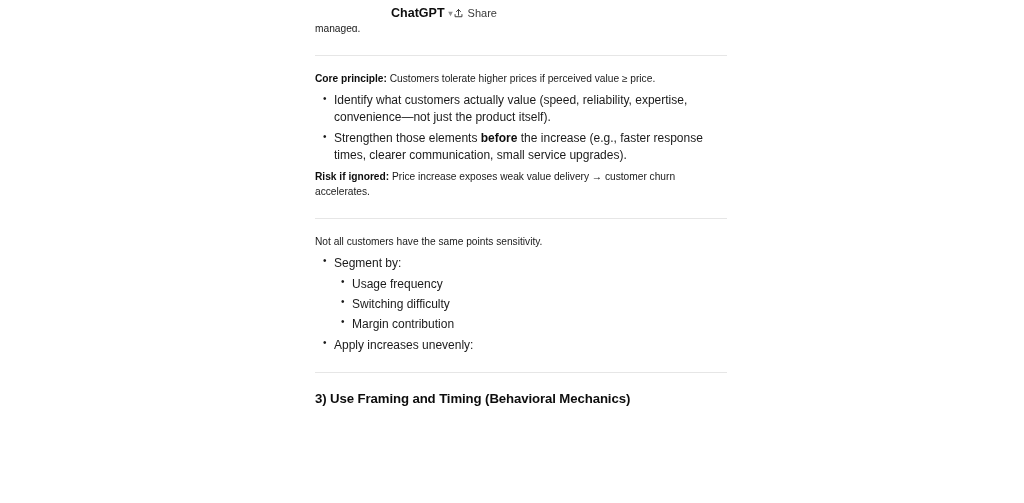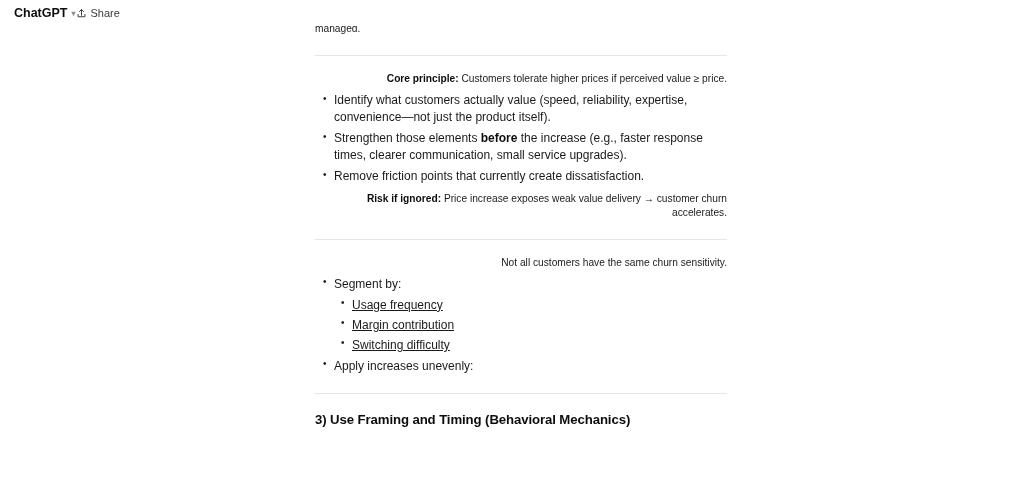--- a/index.html
+++ b/index.html
@@ -15,21 +15,21 @@
   }
 
   
   .topbar {
     position: absolute;
     top: 0; left: 0;
     width: 888px;
     height: 26px;
     display: flex;
     align-items: center;
-    justify-content: flex-start;
+    justify-content: center;
     padding: 0 14px;
     background: #ffffff;
     z-index: 10;
   }
   .brand {
     display: flex;
     align-items: center;
     gap: 4px;
     font-size: 12.5px;
     font-weight: bold;
@@ -78,23 +78,22 @@
 
   h2.heading {
     font-size: 13.2px;
     font-weight: bold;
     color: #0d0d0d;
     margin: 0 0 9px 0;
     letter-spacing: -0.1px;
   }
 
   p.para {
-    margin: 0 0 6px 0;
+    margin: 0 8px 6px 0;
     font-size: 10.2px;
-    text-align: right;
   }
   p.para.tight { margin-bottom: 5px; }
 
   b { font-weight: bold; color: #0d0d0d; }
 
   ul {
     margin: 0 0 6px 0;
     padding-left: 19px;
     list-style: none;
   }
@@ -108,21 +107,20 @@
     content: "\2022";
     position: absolute;
     left: -11px;
     top: -0.5px;
     font-size: 10px;
     color: #1a1a1a;
   }
   ul ul {
     margin: 4px 0 2px 0;
     padding-left: 18px;
-    text-decoration: underline;
   }
   ul ul li { margin-bottom: 3px; }
 
   .closing { margin-top: 8px; }
 </style>
 </head>
 <body>
 
 <div class="topbar">
   <div class="brand">
@@ -151,42 +149,39 @@
     <p class="para">
       <b>Core principle:</b><span> Customers tolerate higher prices if perceived value ≥ price.</span>
     </p>
     <ul>
       <li>
         <span>Identify what customers actually value (speed, reliability, expertise, convenience—not just the product itself).</span><b></b><span></span>
       </li>
       <li>
         <span>Strengthen those elements </span><b>before</b><span> the increase (e.g., faster response times, clearer communication, small service upgrades).</span>
       </li>
-      <li>
-        <span>Remove friction points that currently create dissatisfaction.</span><b></b><span></span>
-      </li>
     </ul>
     <p class="para closing">
       <b>Risk if ignored:</b><span> Price increase exposes weak value delivery → customer churn accelerates.</span>
     </p>
   </section>
 
   <hr class="sep">
 
   <section>
     <p class="para tight">
-      <b></b><span>Not all customers have the same churn sensitivity.</span>
+      <b></b><span>Not all customers have the same points sensitivity.</span>
     </p>
     <ul>
       <li>
         <span>Segment by:</span>
         <ul>
           <li>Usage frequency</li>
+          <li>Switching difficulty</li>
           <li>Margin contribution</li>
-          <li>Switching difficulty</li>
         </ul>
       </li>
       <li>
         <span>Apply increases unevenly:</span>
       </li>
     </ul>
   </section>
 
   <hr class="sep">
 

